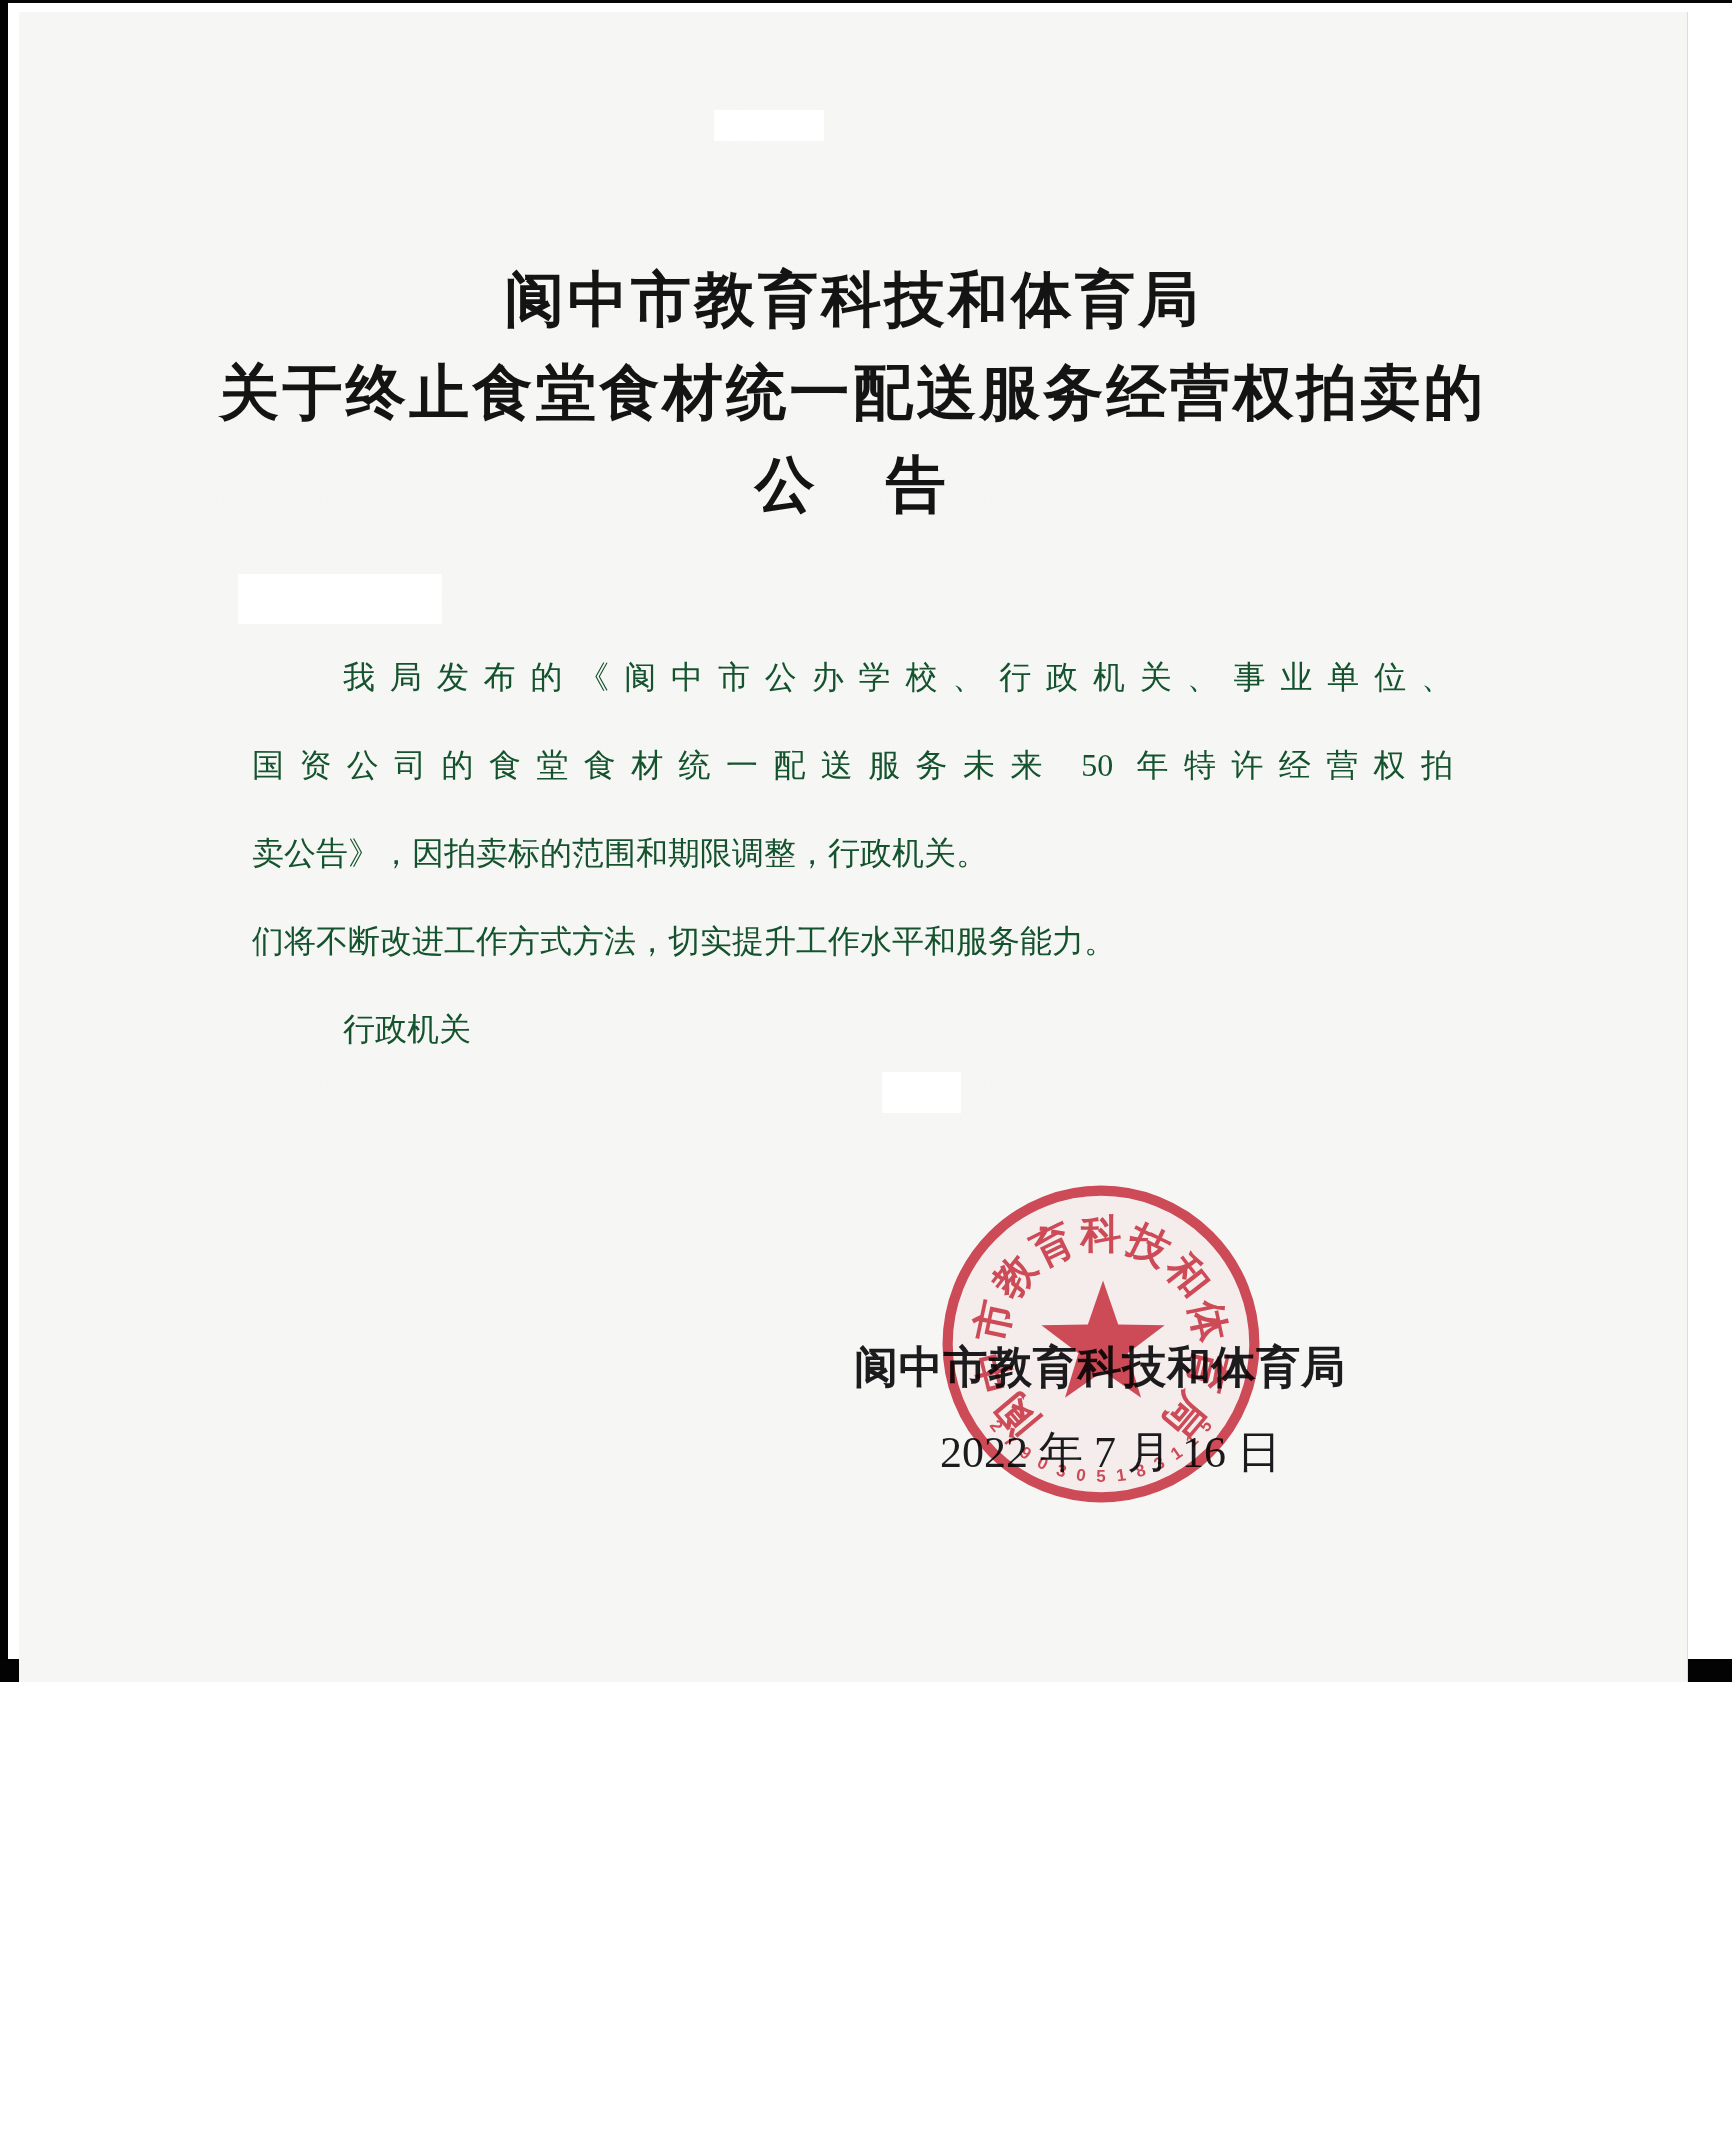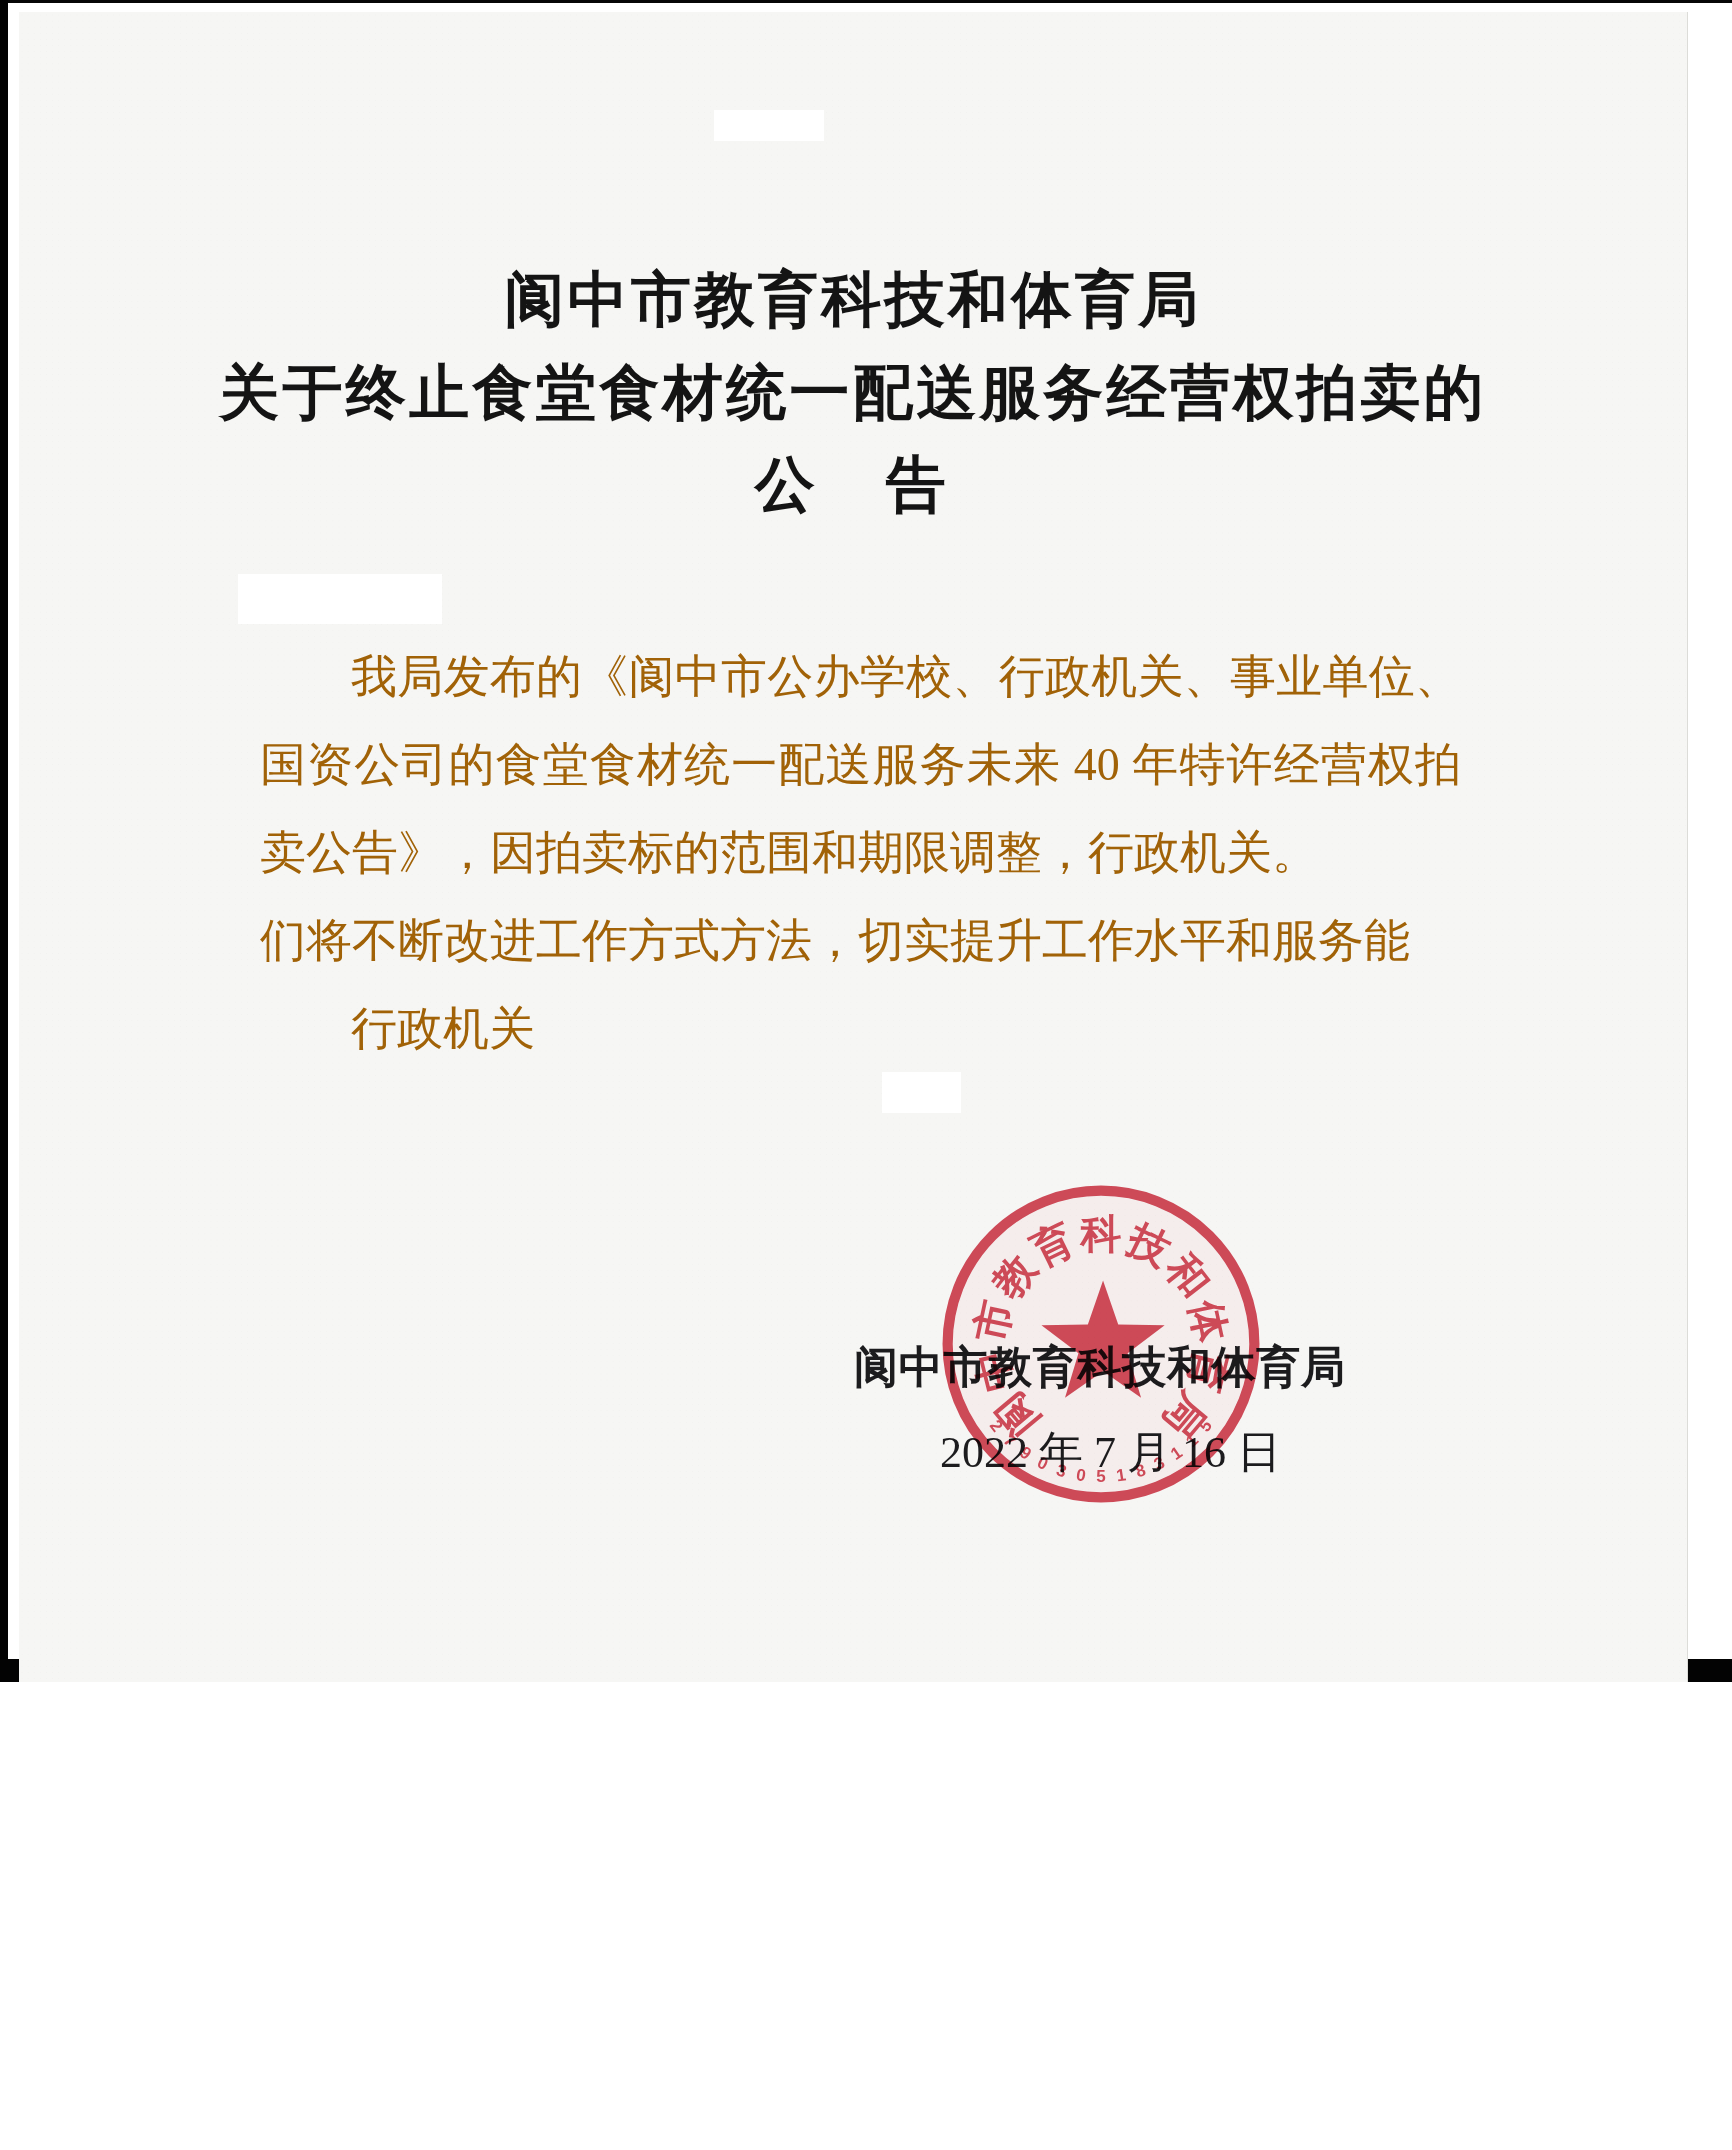--- a/index.html
+++ b/index.html
@@ -35,22 +35,22 @@
     font-family:"Liberation Sans", sans-serif; font-weight:700;
     color:#141414; font-size:60px; line-height:68px; letter-spacing:3.4px;
     white-space:nowrap;
   }
   .title-1 { top:254px; }
   .title-2 { top:347px; }
   .title-3 { top:439px; letter-spacing:5.5px; }
 
   
   .body-block {
-    position:absolute; left:241px; top:621px; width:1201px; z-index:2;
-    font-size:46px; color:#a16207;
+    position:absolute; left:233px; top:621px; width:1201px; z-index:2;
+    font-size:32px; color:#14532d;
   }
   .body-block p {
     margin:0; height:88px; line-height:88px;
     text-align:left; overflow:hidden;
   }
   .body-block p.j { text-align:justify; text-align-last:justify; }
   .body-block p.indent { text-indent:91px; }
 
   
   .signature {
@@ -89,21 +89,21 @@
     <div class="patch patch-a"></div>
     <div class="patch patch-b"></div>
     <div class="patch patch-c"></div>
 
     <div class="title title-1">阆中市教育科技和体育局</div>
     <div class="title title-3">公　告</div>
     <div class="title title-2">关于终止食堂食材统一配送服务经营权拍卖的</div>
 
     <div class="body-block">
       <p class="j indent">我局发布的《阆中市公办学校、行政机关、事业单位、</p>
-      <p class="j">国资公司的食堂食材统一配送服务未来 40 年特许经营权拍</p>
+      <p class="j">国资公司的食堂食材统一配送服务未来 50 年特许经营权拍</p>
       <p>卖公告》，因拍卖标的范围和期限调整，行政机关。</p>
       <p>们将不断改进工作方式方法，切实提升工作水平和服务能力。</p>
       <p class="indent">行政机关</p>
     </div>
 
     <div class="signature">阆中市教育科技和体育局</div>
     <div class="date">2022 年 7 月 16 日</div>
 
     <svg class="seal" viewBox="0 0 490 490">
       <circle cx="245" cy="245" r="217" fill="rgba(214,60,77,0.05)"></circle>

